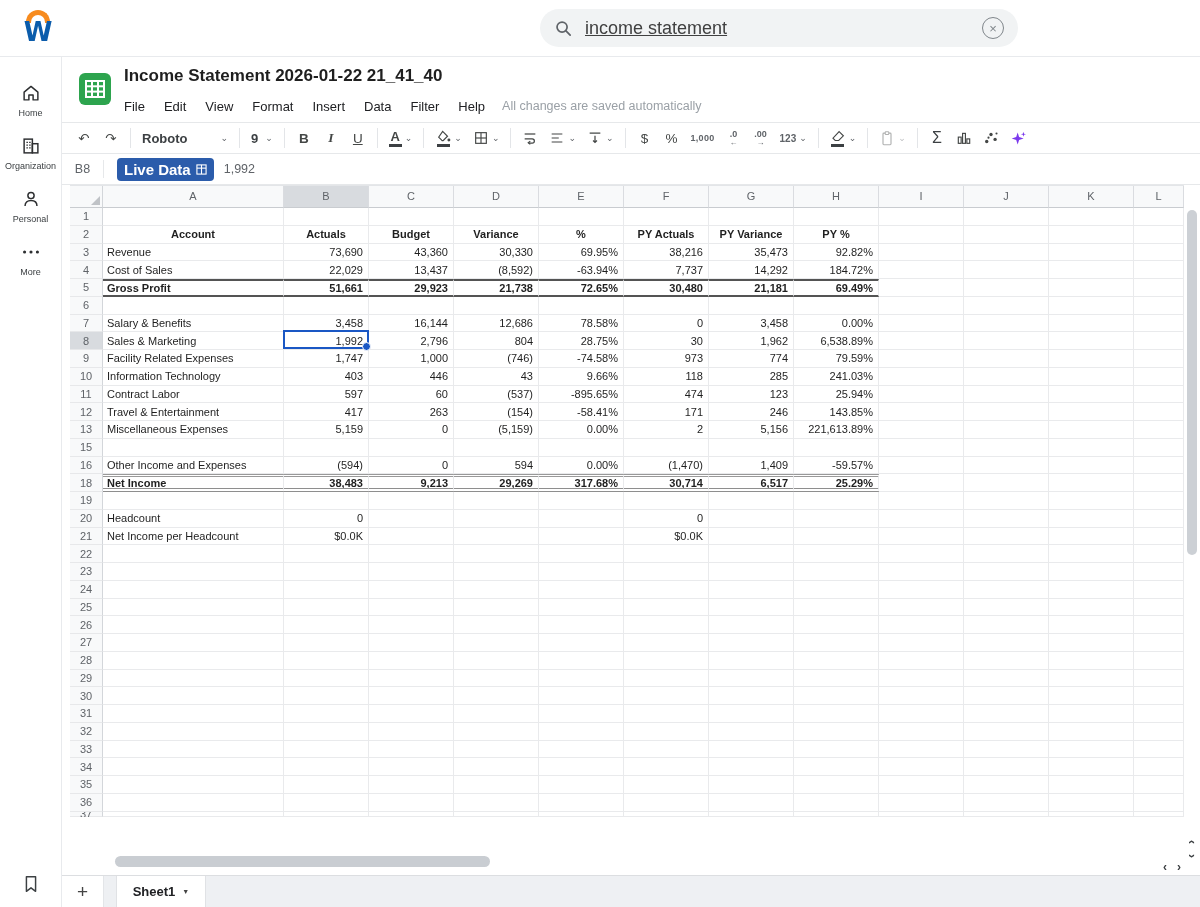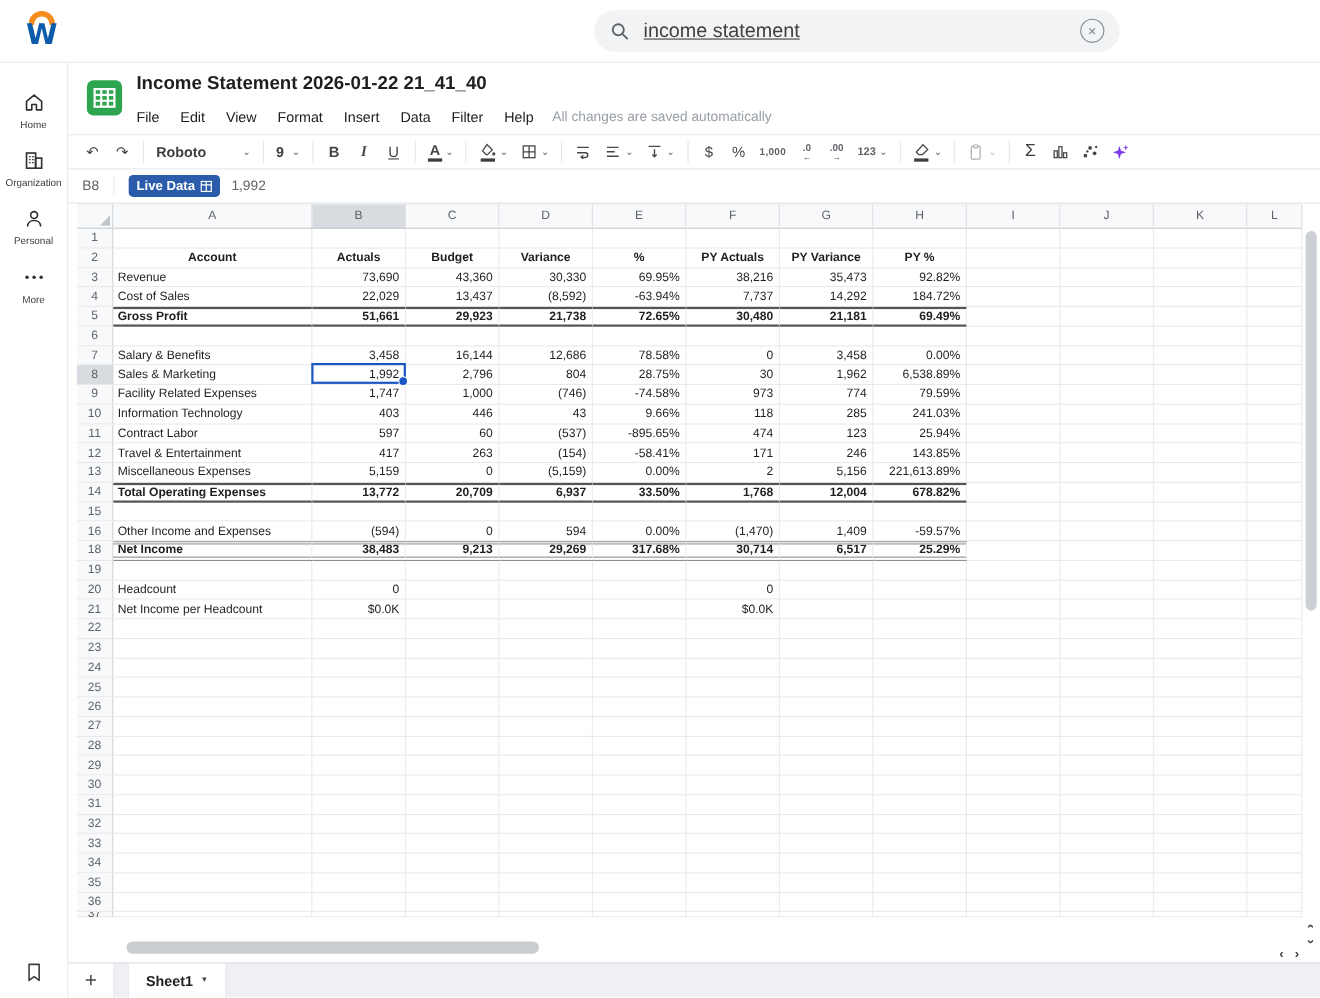--- a/index.html
+++ b/index.html
@@ -56,21 +56,21 @@
   .dec .ar{font-size:8px;font-weight:normal;}
   .mini{font-size:9px;font-weight:bold;color:#5f6368;letter-spacing:.3px;}
   .n123{font-size:10px;font-weight:bold;color:#5f6368;}
   .sum{font-size:16px;color:#3c4043;}
   .disabled{opacity:.42;}
   
   .fbar{position:absolute;left:0;top:98px;width:1138px;height:31px;box-sizing:border-box;
         border-bottom:1px solid #e6e8ea;display:flex;align-items:center;}
   .cellref{width:41px;text-align:center;color:#5f6368;font-size:12.5px;cursor:text;}
   .fsep{width:1px;height:18px;background:#e6e8ea;margin-right:13px;}
-  .badge{display:flex;align-items:center;gap:5px;background:#2b5cab;color:#fff;font-size:12px;
+  .badge{display:flex;align-items:center;gap:5px;background:#2b5cab;color:#fff;font-size:15px;
          font-weight:bold;padding:3px 7px;border-radius:4px;cursor:pointer;}
   .fval{margin-left:10px;color:#5f6368;font-size:12.5px;}
   
   #grid{position:absolute;left:8px;top:129px;width:1114px;}
   .g-row{display:flex;}
   .g-head{border-top:1px solid #e3e5e8;}
   .g-corner{width:33px;flex:none;position:relative;background:#f8f9fa;box-sizing:border-box;
             border-right:1px solid #d3d6da;border-bottom:1px solid #c9ccd0;cursor:pointer;}
   .g-corner i{position:absolute;right:2px;bottom:2px;width:0;height:0;
             border-left:9px solid transparent;border-bottom:9px solid #c0c3c7;}
@@ -543,35 +543,20 @@
           <div class="g-cell right" style="width:85px">0.00%</div>
           <div class="g-cell right" style="width:85px">2</div>
           <div class="g-cell right" style="width:85px">5,156</div>
           <div class="g-cell right" style="width:85px">221,613.89%</div>
           <div class="g-cell right" style="width:85px"></div>
           <div class="g-cell right" style="width:85px"></div>
           <div class="g-cell right" style="width:85px"></div>
           <div class="g-cell right" style="width:50px"></div>
         </div>
         <div class="g-row" style="height:17.75px">
-          <div class="g-rowhead">14</div>
-          <div class="g-cell left bold tot" style="width:181px">Total Operating Expenses</div>
-          <div class="g-cell right bold tot" style="width:85px">13,772</div>
-          <div class="g-cell right bold tot" style="width:85px">20,709</div>
-          <div class="g-cell right bold tot" style="width:85px">6,937</div>
-          <div class="g-cell right bold tot" style="width:85px">33.50%</div>
-          <div class="g-cell right bold tot" style="width:85px">1,768</div>
-          <div class="g-cell right bold tot" style="width:85px">12,004</div>
-          <div class="g-cell right bold tot" style="width:85px">678.82%</div>
-          <div class="g-cell right bold" style="width:85px"></div>
-          <div class="g-cell right bold" style="width:85px"></div>
-          <div class="g-cell right bold" style="width:85px"></div>
-          <div class="g-cell right bold" style="width:50px"></div>
-        </div>
-        <div class="g-row" style="height:17.75px">
           <div class="g-rowhead">15</div>
           <div class="g-cell left" style="width:181px"></div>
           <div class="g-cell right" style="width:85px"></div>
           <div class="g-cell right" style="width:85px"></div>
           <div class="g-cell right" style="width:85px"></div>
           <div class="g-cell right" style="width:85px"></div>
           <div class="g-cell right" style="width:85px"></div>
           <div class="g-cell right" style="width:85px"></div>
           <div class="g-cell right" style="width:85px"></div>
           <div class="g-cell right" style="width:85px"></div>

